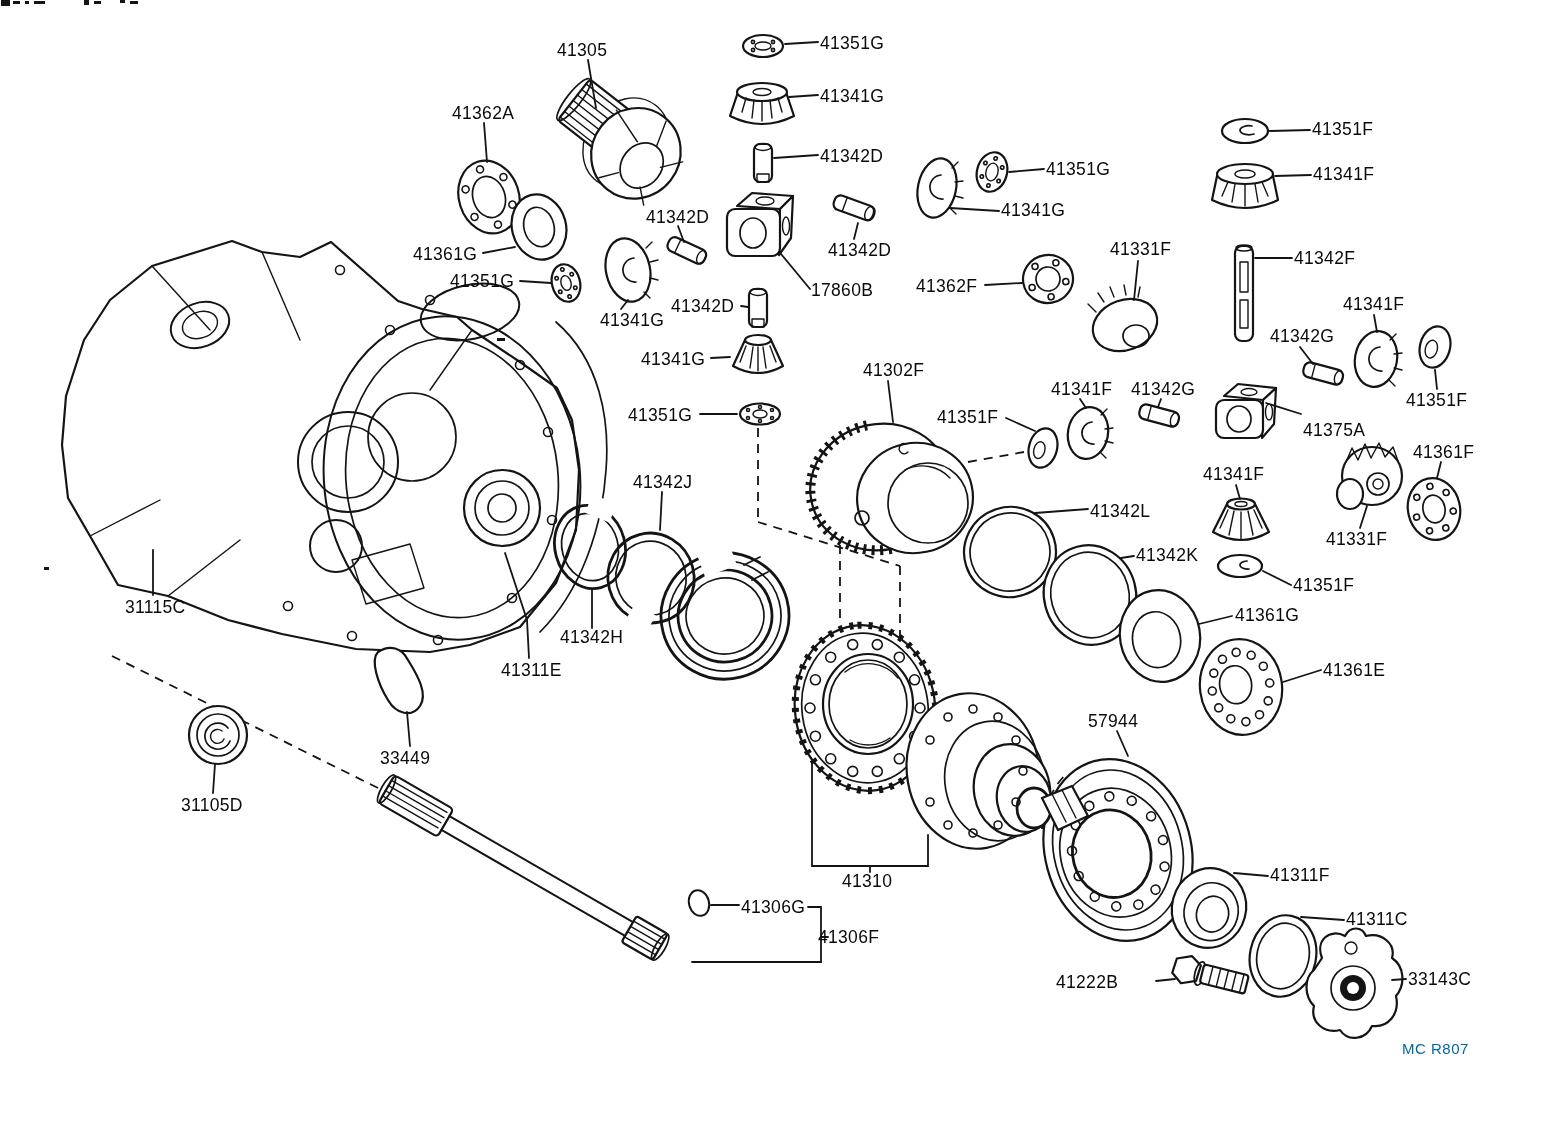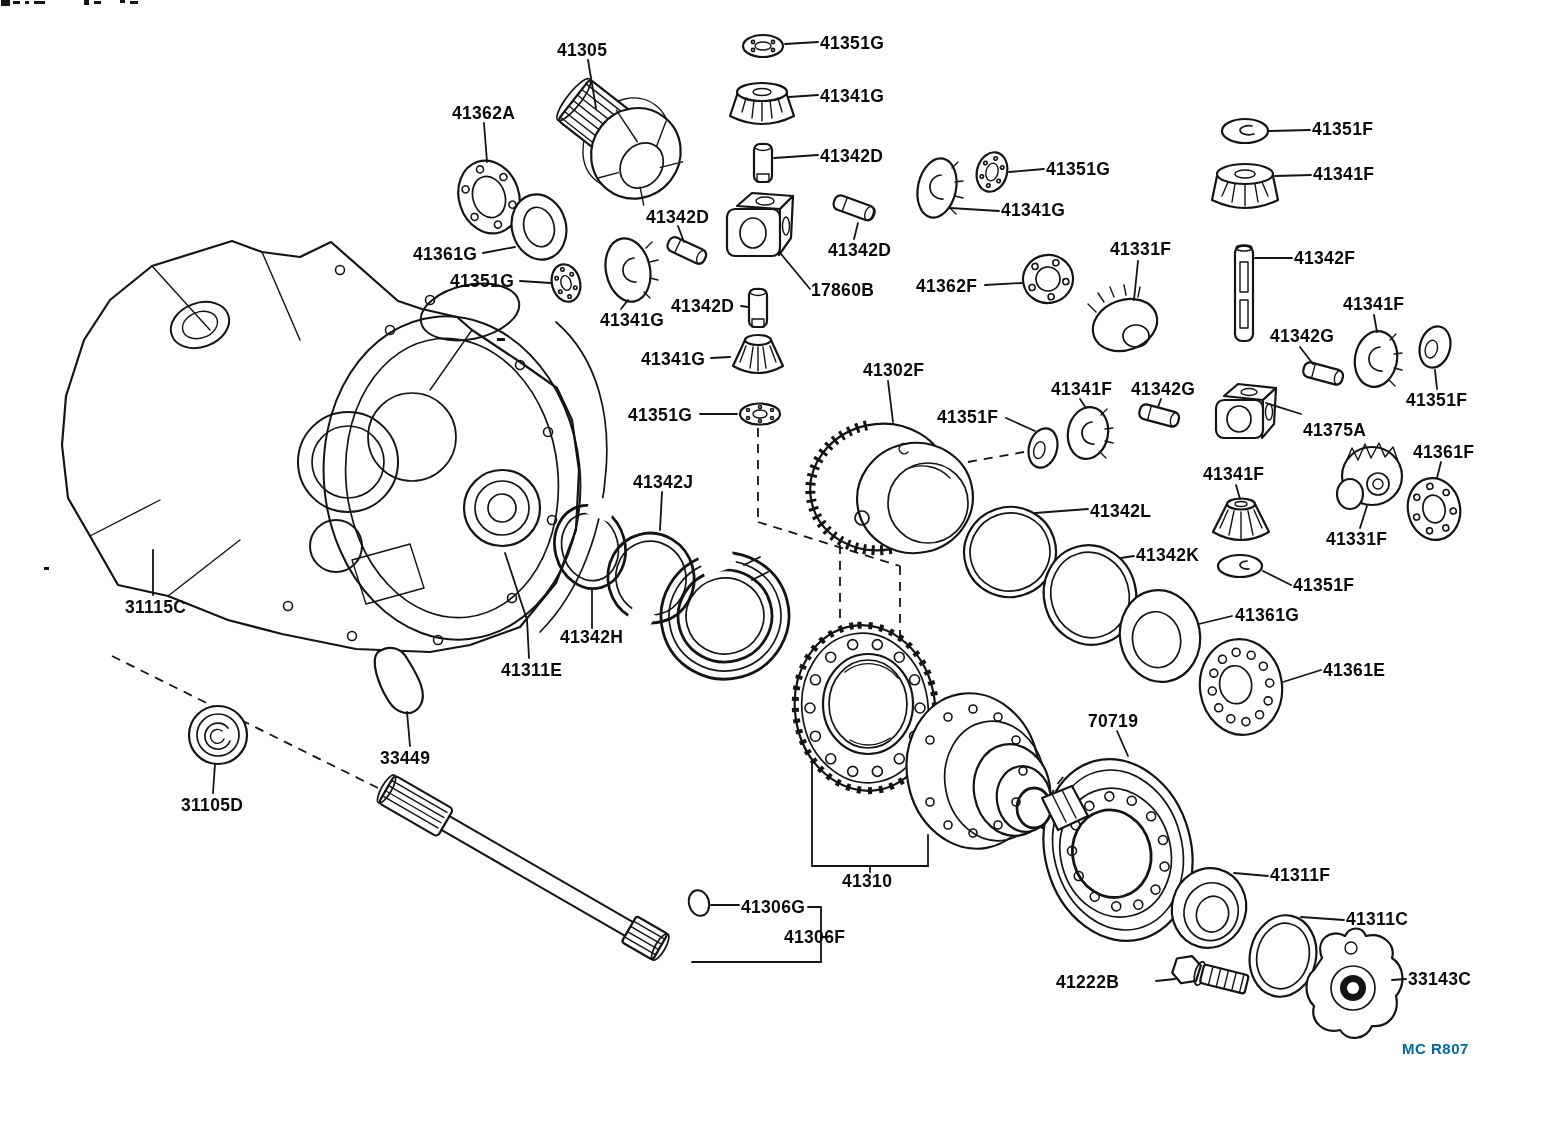--- a/index.html
+++ b/index.html
@@ -1,19 +1,19 @@
 <!DOCTYPE html>
 <html><head>
 <meta charset="utf-8">
 <style>
   html,body{margin:0;padding:0;background:#fff}
   .stage{position:relative;width:1544px;height:1122px;background:#fff;overflow:hidden;
          font-family:"Liberation Sans",sans-serif}
   .stage svg{position:absolute;left:0;top:0}
-  .lbl{position:absolute;font-weight:700;font-size:17.5px;letter-spacing:.3px;color:#0a0a0a;white-space:nowrap}
+  .lbl{position:absolute;font-weight:400;font-size:17.5px;letter-spacing:.3px;color:#0a0a0a;white-space:nowrap}
   .ftr{font-size:15px;color:#0369a1;letter-spacing:.5px}
   
   .s{stroke:#141414;fill:none;stroke-width:2;stroke-linecap:round;stroke-linejoin:round}
   .sw{stroke:#141414;fill:#fff;stroke-width:2.2;stroke-linejoin:round}
   .t1{stroke-width:1.4}
   .t2{stroke-width:1.7}
   .t3{stroke-width:2.8}
   .ld{stroke:#141414;stroke-width:1.8;fill:none;stroke-linecap:round}
   .dash{stroke:#141414;stroke-width:1.8;fill:none;stroke-dasharray:9 7}
   .teeth{stroke:#141414;fill:none;stroke-width:10;stroke-dasharray:3 5.5}
@@ -592,21 +592,21 @@
   <div class="lbl" style="left:1235px;top:605px">41361G</div>
   <div class="lbl" style="left:1323px;top:660px">41361E</div>
   <div class="lbl" style="left:633px;top:472px">41342J</div>
   <div class="lbl" style="left:560px;top:627px">41342H</div>
   <div class="lbl" style="left:501px;top:660px">41311E</div>
   <div class="lbl" style="left:125px;top:597px">31115C</div>
   <div class="lbl" style="left:380px;top:748px">33449</div>
   <div class="lbl" style="left:181px;top:795px">31105D</div>
   <div class="lbl" style="left:842px;top:871px">41310</div>
   <div class="lbl" style="left:741px;top:897px">41306G</div>
-  <div class="lbl" style="left:784px;top:927px">41306F</div>
-  <div class="lbl" style="left:1088px;top:711px">70719</div>
+  <div class="lbl" style="left:818px;top:927px">41306F</div>
+  <div class="lbl" style="left:1088px;top:711px">57944</div>
   <div class="lbl" style="left:1270px;top:865px">41311F</div>
   <div class="lbl" style="left:1346px;top:909px">41311C</div>
   <div class="lbl" style="left:1056px;top:972px">41222B</div>
   <div class="lbl" style="left:1408px;top:969px">33143C</div>
 
   <div class="lbl ftr" style="left:1402px;top:1040px">MC R807</div>
 </div>
 
 </body></html>

